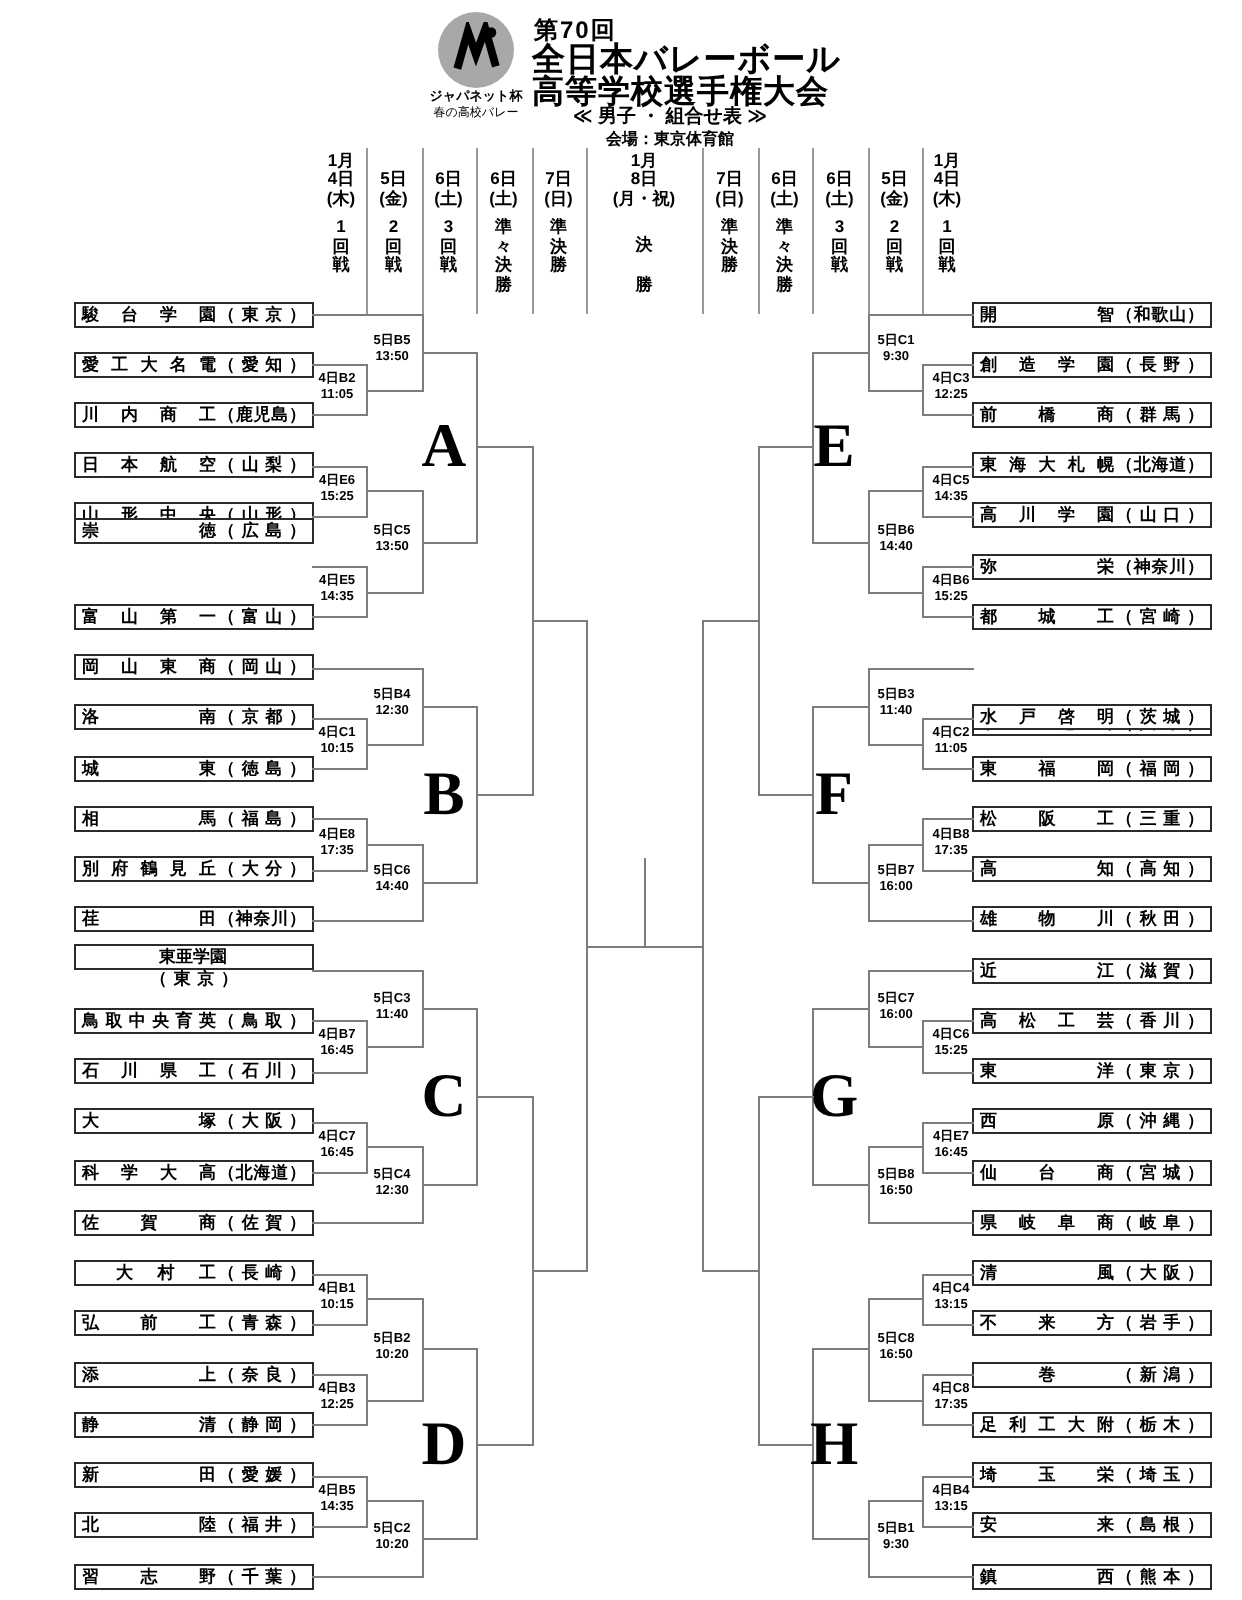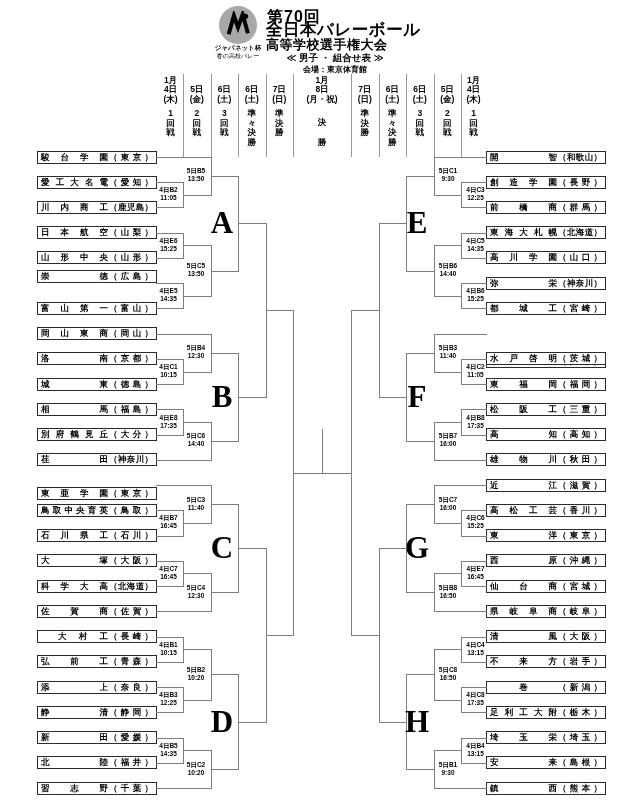--- a/index.html
+++ b/index.html
@@ -3,23 +3,23 @@
 <meta charset="utf-8">
 <style>
   html,body{margin:0;padding:0;background:#fff;}
   #root{position:relative;width:621px;height:800px;background:#fff;overflow:hidden;
         font-family:"Liberation Sans","DejaVu Sans",sans-serif;color:#000;}
   
   .logo-circle{position:absolute;left:219px;top:6px;width:38px;height:38px;border-radius:50%;background:#a8a8a8;}
   .logo-circle svg{position:absolute;left:5px;top:5px;}
   .logo-l1{position:absolute;left:197px;top:44px;width:82px;text-align:center;font-size:6.5px;font-weight:bold;}
   .logo-l2{position:absolute;left:197px;top:52px;width:82px;text-align:center;font-size:6px;}
-  .tno{position:absolute;left:267px;top:7px;font-size:16px;font-weight:bold;letter-spacing:1px;}
+  .tno{position:absolute;left:267px;top:7px;font-size:12px;font-weight:bold;letter-spacing:1px;}
   .t1{position:absolute;left:266px;top:19px;font-size:16.5px;font-weight:bold;letter-spacing:.5px;}
-  .t2{position:absolute;left:266px;top:36px;font-size:13px;font-weight:bold;letter-spacing:.5px;}
+  .t2{position:absolute;left:266px;top:36px;font-size:16px;font-weight:bold;letter-spacing:.5px;}
   .sub{position:absolute;left:180px;top:52px;width:310px;text-align:center;font-size:9.5px;font-weight:bold;}
   .venue{position:absolute;left:180px;top:64px;width:310px;text-align:center;font-size:8px;font-weight:bold;}
   
   .colhead{position:absolute;top:74px;text-align:center;font-size:8.5px;font-weight:bold;line-height:9.5px;}
   .chdate{height:30px;display:flex;flex-direction:column;justify-content:flex-end;}
   .chround{margin-top:5px;}
   .chround.wide{line-height:20px;margin-top:8px;}
   .divider{position:absolute;top:74px;height:83px;width:1px;background:#999;}
   
   .bl{position:absolute;background:#7d7d7d;}
@@ -200,21 +200,21 @@
         <span class="tpref">（鹿児島）</span>
       </div>
       <div class="tbox" style="left: 37px; top: 226.22px;">
         <span class="tname">日本航空</span>
         <span class="tpref">（山梨）</span>
       </div>
       <div class="tbox" style="left: 37px; top: 251.46px;">
         <span class="tname">山形中央</span>
         <span class="tpref">（山形）</span>
       </div>
-      <div class="tbox" style="left: 37px; top: 270px;">
+      <div class="tbox" style="left: 37px; top: 259px;">
         <span class="tname">崇徳</span>
         <span class="tpref">（広島）</span>
       </div>
       <div class="tbox" style="left: 37px; top: 301.94px;">
         <span class="tname">富山第一</span>
         <span class="tpref">（富山）</span>
       </div>
       <div class="bl" style="left: 156px; top: 182.24px; width: 28px; height: 1px;"></div>
       <div class="bl" style="left: 156px; top: 207.48px; width: 28px; height: 1px;"></div>
       <div class="bl" style="left: 183px; top: 182.24px; width: 1px; height: 26.24px;"></div>
@@ -303,21 +303,21 @@
       <div class="bl" style="left: 156px; top: 459.88px; width: 55.5px; height: 1px;"></div>
       <div class="bl" style="left: 210.5px; top: 422.02px; width: 1px; height: 38.86px;"></div>
       <div class="mlabel" style="left: 183.5px; top: 432.45px;">
         <div>5日C6</div>
         <div>14:40</div>
       </div>
       <div class="bl" style="left: 210.5px; top: 352.61px; width: 28.5px; height: 1px;"></div>
       <div class="bl" style="left: 210.5px; top: 440.95px; width: 28.5px; height: 1px;"></div>
       <div class="bl" style="left: 238px; top: 352.61px; width: 1px; height: 89.34px;"></div>
       <div class="bletter" style="left: 200px; top: 379.78px;">B</div>
-      <div class="tbox" style="left: 37px; top: 487px;">
+      <div class="tbox" style="left: 37px; top: 472px; flex-direction: column;">
         <span class="tname">東亜学園</span>
         <span class="tpref">（東京）</span>
       </div>
       <div class="tbox" style="left: 37px; top: 503.86px;">
         <span class="tname">鳥取中央育英</span>
         <span class="tpref">（鳥取）</span>
       </div>
       <div class="tbox" style="left: 37px; top: 529.1px;">
         <span class="tname">石川県工</span>
         <span class="tpref">（石川）</span>

